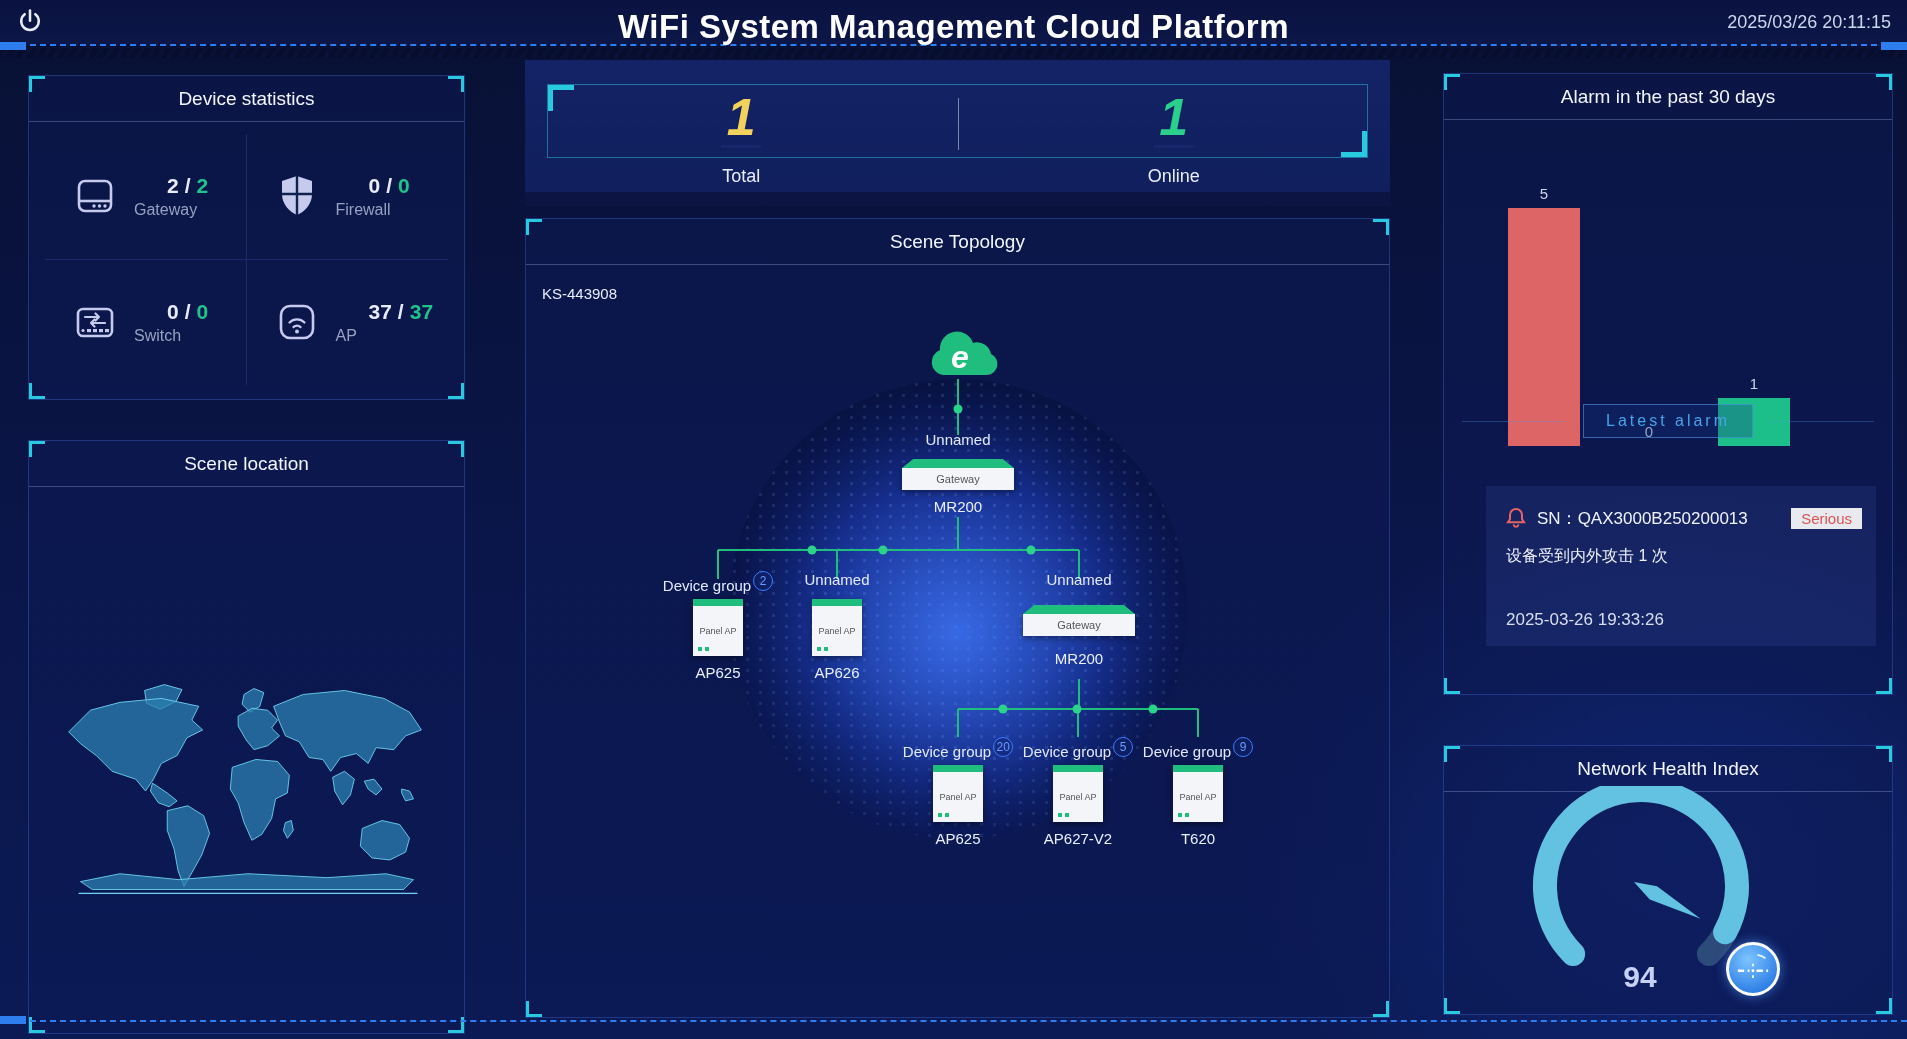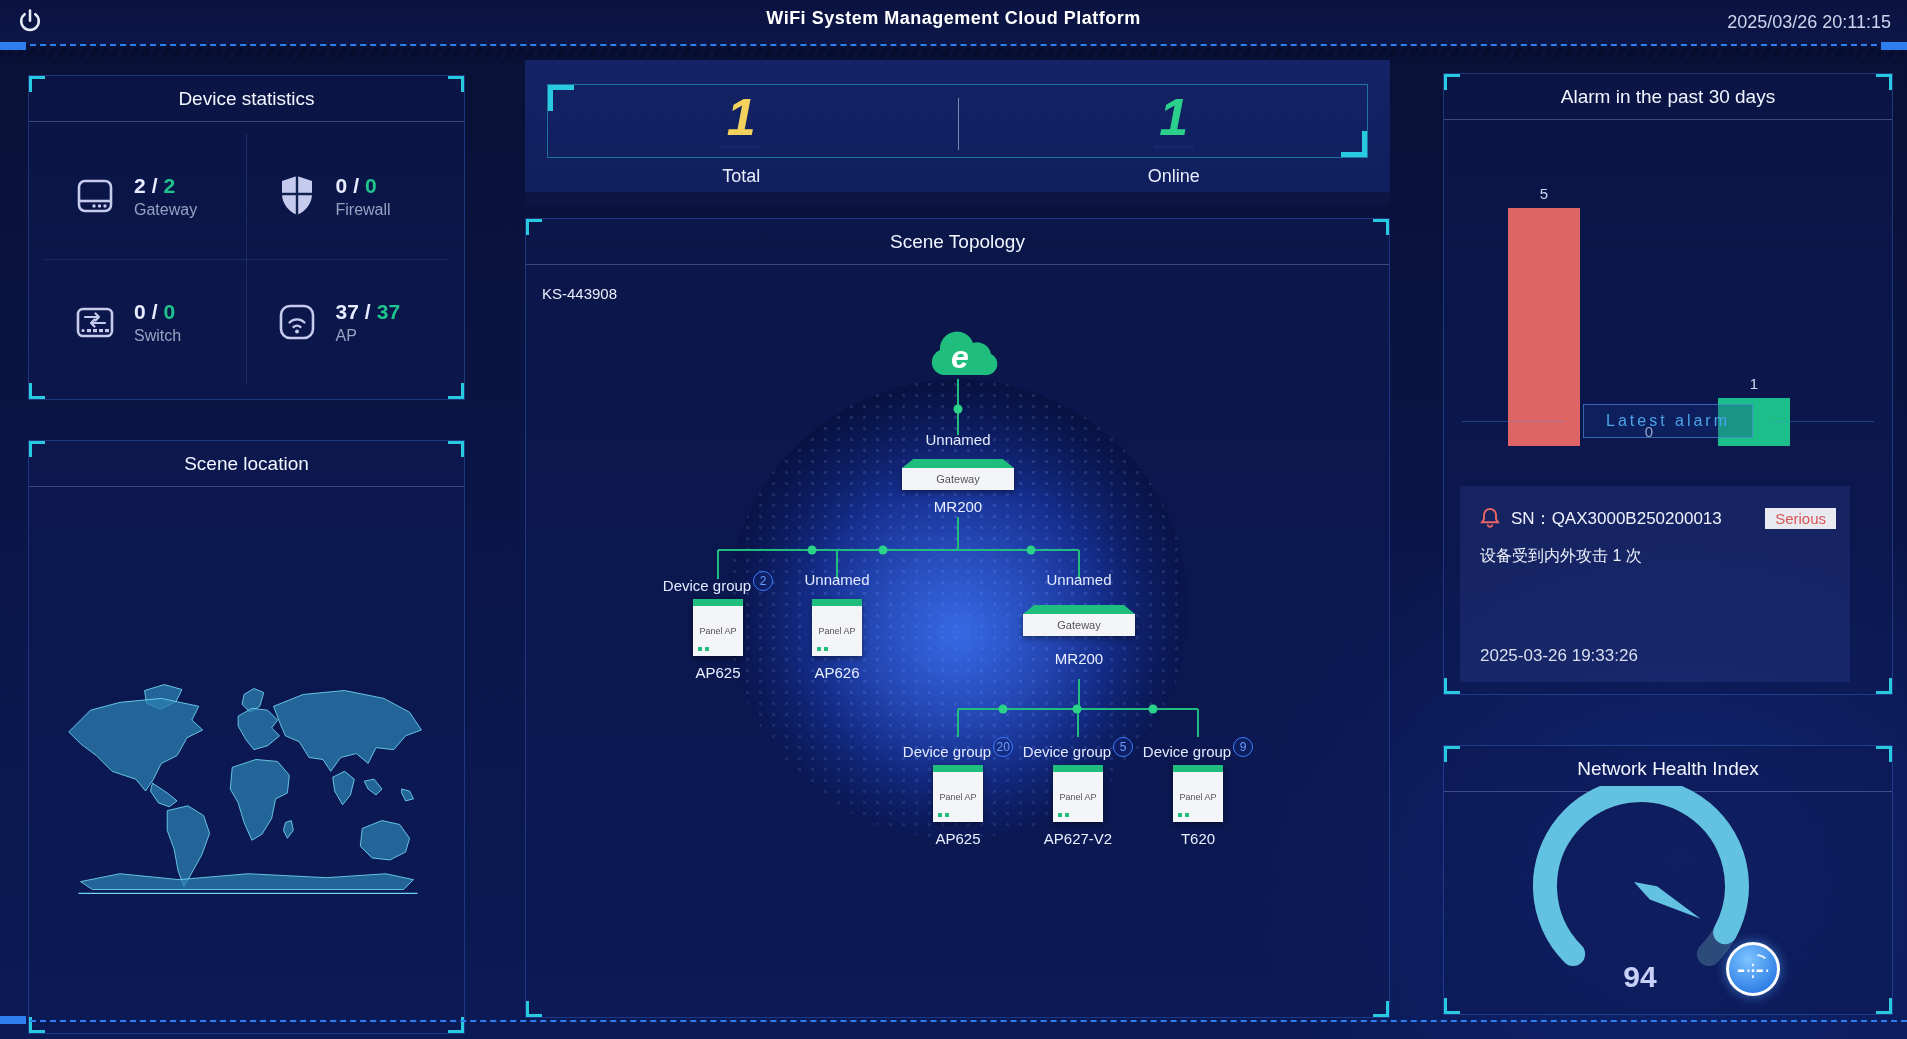--- a/index.html
+++ b/index.html
@@ -15,21 +15,21 @@
     background-size:auto, 16px 16px, auto;
   }
   
   .top-bar{
     position:absolute; left:0; top:0; width:100%; height:46px;
     background:linear-gradient(180deg,#0a1240,#0c1748);
     border-bottom:2px dashed #2e7ef0;
   }
   .top-bar .title{
     position:absolute; left:0; right:0; top:8px; text-align:center;
-    font-size:18px; font-weight:bold; color:#ffffff; letter-spacing:0.5px;
+    font-size:33px; font-weight:bold; color:#ffffff; letter-spacing:0.5px;
   }
   .top-bar .time{ position:absolute; right:16px; top:12px; font-size:18px; color:#cdd6ec; }
   .power-btn{ position:absolute; left:14px; top:7px; width:32px; height:32px; cursor:pointer; background:none; border:none; }
   .hatch{ position:absolute; left:0; top:48px; width:100%; height:10px;
     background:repeating-linear-gradient(120deg, rgba(4,8,28,0.6) 0 5px, transparent 5px 9px); opacity:.55; }
   .cap{ position:absolute; width:26px; height:8px; background:#2e7ef0; }
   .dash-bottom{ position:absolute; left:0; top:1020px; width:100%; border-top:2px dashed #2e7ef0; }
 
   
   .panel{
@@ -51,21 +51,21 @@
   }
 
   
   #p-stats{ left:28px; top:75px; width:437px; height:325px; }
   .stats-grid{ position:absolute; left:16px; right:16px; top:58px; bottom:14px;
     display:grid; grid-template-columns:1fr 1fr; grid-template-rows:1fr 1fr; }
   .stat-cell{ display:flex; align-items:center; padding-left:26px; }
   .stat-cell.bb{ border-bottom:1px solid rgba(90,120,210,0.22); }
   .stat-cell.br{ border-right:1px solid rgba(90,120,210,0.22); }
   .stat-icon{ width:48px; height:48px; margin-right:15px; flex:none; }
-  .stat-nums{ font-size:21px; font-weight:bold; color:#e9ecff; white-space:nowrap; }
+  .stat-nums{ font-size:21px; font-weight:bold; color:#e9ecff; white-space:nowrap;margin-left:33px; }
   .stat-nums .sep{ margin:0 6px; font-weight:bold; }
   .stat-nums .right{ color:#1fc48d; }
   .stat-label{ font-size:16px; color:#98a1c0; margin-top:3px; }
 
   
   #p-location{ left:28px; top:440px; width:437px; height:594px; }
   .world-map{ position:absolute; left:22px; top:226px; width:394px; height:248px; }
 
   
   #p-counters{ position:absolute; left:525px; top:60px; width:865px; height:146px;
@@ -116,21 +116,21 @@
   
   #p-alarm{ left:1443px; top:73px; width:450px; height:622px; }
   .bar-chart{ position:absolute; left:0; top:60px; width:100%; height:312px; }
   .bar-slot{ position:absolute; bottom:0; width:72px; display:flex; flex-direction:column; align-items:center; justify-content:flex-end; }
   .bar-value{ font-size:15px; color:#cfd6ea; margin-bottom:6px; }
   .bar{ width:72px; }
   .latest-row{ position:absolute; top:332px; left:0; right:0; height:30px; display:flex; align-items:center; }
   .latest-row .hline{ flex:1; height:1px; background:rgba(80,140,220,0.35); margin:0 18px; }
   .latest-btn{ padding:7px 22px; border:1px solid rgba(80,150,230,0.6); background:rgba(20,50,130,0.3);
     color:#4aa3e8; font-size:16px; letter-spacing:3px; cursor:pointer; font-family:inherit; }
-  .alarm-card{ position:absolute; left:16px; top:412px; width:390px; height:196px; background:rgba(70,95,190,0.18); }
+  .alarm-card{ position:absolute; left:42px; top:412px; width:390px; height:160px; background:rgba(70,95,190,0.18); }
   .alarm-card-head{ position:absolute; left:18px; right:14px; top:20px; display:flex; align-items:center; }
   .sn-text{ font-size:17px; color:#f0f3ff; margin-left:9px; white-space:nowrap; }
   .sev-badge{ margin-left:auto; background:#e9e9f0; color:#d85555; font-size:15px; padding:2px 10px; }
   .alarm-msg{ position:absolute; left:20px; top:60px; font-size:16px; color:#eef1fa; }
   .alarm-time{ position:absolute; left:20px; bottom:16px; font-size:17px; color:#d9dff0; }
 
   
   #p-health{ left:1443px; top:745px; width:450px; height:270px; }
   .gauge-svg{ position:absolute; left:0; top:40px; }
   .gauge-value-text{ position:absolute; left:0; right:56px; top:214px; text-align:center;

